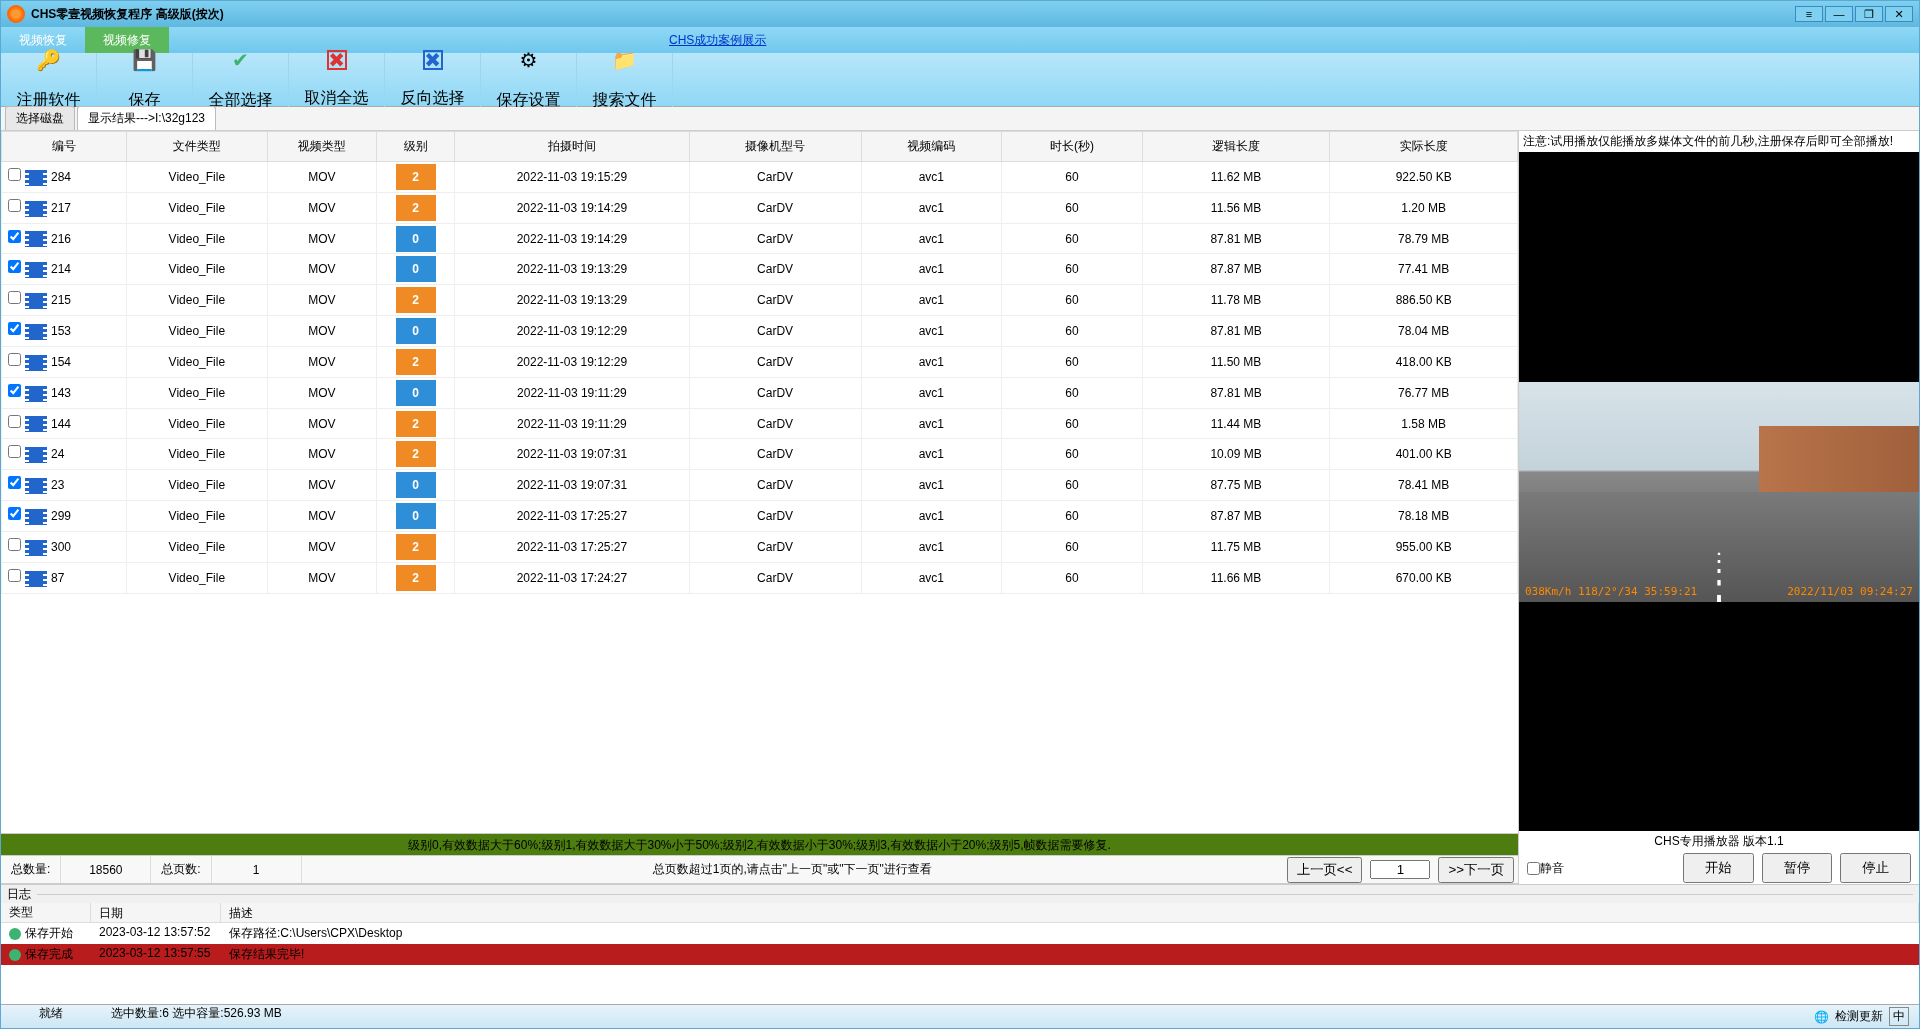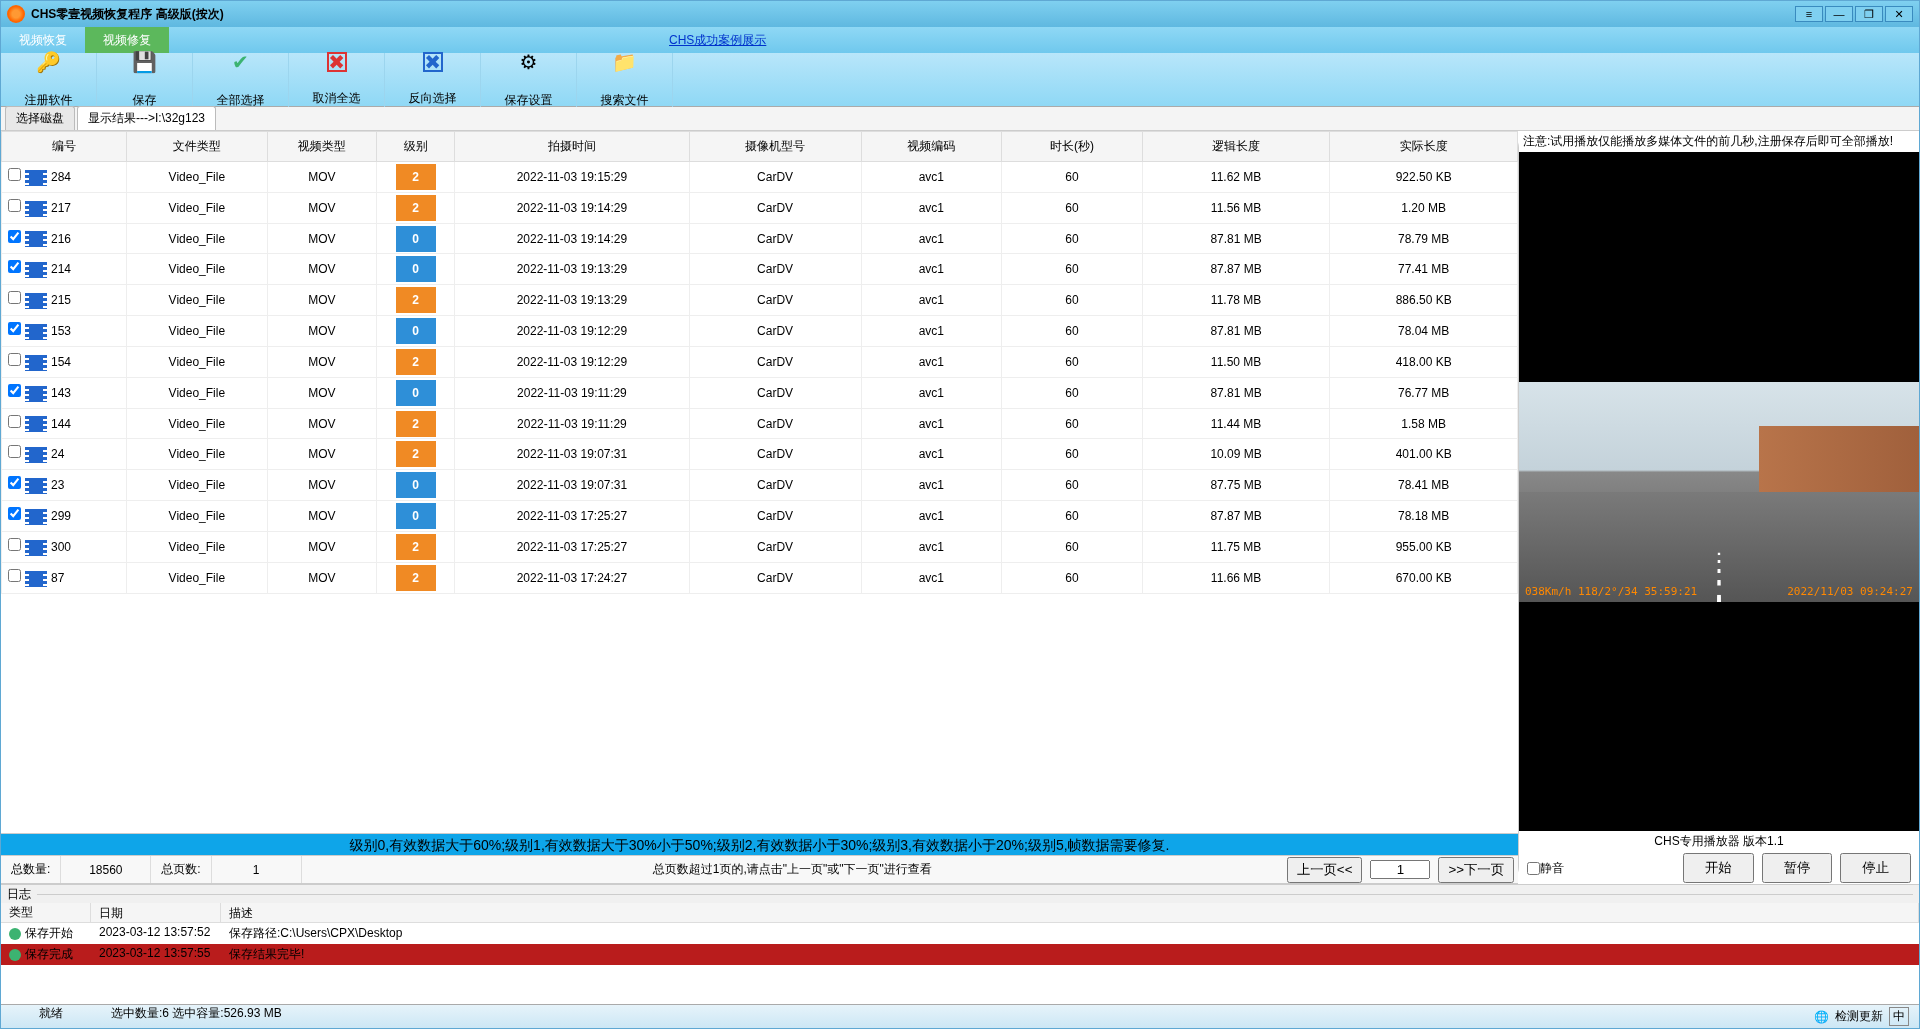--- a/index.html
+++ b/index.html
@@ -10,40 +10,40 @@
 .titlebar .title { font-weight: bold; flex: 1; }
 .titlebar .winbtns { display: flex; gap: 2px; }
 .titlebar .winbtn { width: 28px; height: 16px; background: #7fd0f0; border: 1px solid #3a8bbf; text-align: center; line-height: 14px; font-size: 11px; cursor: pointer; }
 .menubar { height: 26px; background: linear-gradient(#8fd8f5,#6fc8ed); display: flex; align-items: center; }
 .menutab { padding: 4px 18px; color: #fff; cursor: pointer; height: 26px; line-height: 18px; }
 .menutab.active { background: #5cb85c; }
 .menulink { margin-left: 500px; color: #0033cc; text-decoration: underline; cursor: pointer; }
 .toolbar { height: 54px; background: linear-gradient(#b8e6fa,#8fd8f5); display: flex; align-items: center; border-bottom: 1px solid #aaa; }
 .toolbtn { width: 96px; height: 54px; display: flex; flex-direction: column; align-items: center; justify-content: center; border-right: 1px solid #9cd5ee; cursor: pointer; }
 .toolbtn .ticon { width: 26px; height: 26px; display: flex; align-items: center; justify-content: center; font-size: 20px; }
-.toolbtn .tlabel { font-size: 12px; color: #000; margin-top: 18px; }
+.toolbtn .tlabel { font-size: 16px; color: #000; margin-top: 18px; }
 .tabs { height: 24px; background: #f4f4f4; display: flex; align-items: flex-end; border-bottom: 1px solid #ccc; padding-left: 4px; }
 .tab { padding: 3px 10px; border: 1px solid #bbb; border-bottom: none; background: #e8e8e8; margin-right: 2px; cursor: pointer; border-radius: 3px 3px 0 0; font-size: 12px; }
 .tab.active { background: #fff; }
 .content { flex: 1; display: flex; min-height: 0; }
-.left { flex: 1; display: flex; flex-direction: column; border-right: 1px solid #ccc; min-width: 0; border-radius: 17px; }
+.left { flex: 1; display: flex; flex-direction: column; border-right: 1px solid #ccc; min-width: 0; }
 .right { width: 400px; display: flex; flex-direction: column; }
 .tablewrap { flex: 1; overflow-y: scroll; border-bottom: 1px solid #ccc; }
 table { width: 100%; border-collapse: collapse; table-layout: fixed; }
 th { background: #f5f5f5; border: 1px solid #ddd; padding: 6px 4px; font-weight: normal; text-align: center; font-size: 12px; }
 td { border: 1px solid #eee; padding: 6px 4px; text-align: center; font-size: 12px; white-space: nowrap; overflow: hidden; }
 td.idcell { text-align: left; padding-left: 6px; }
 .vidicon { display: inline-block; width: 22px; height: 16px; vertical-align: middle; margin: 0 4px; position: relative; }
 .vidicon::before { content:""; position:absolute; left:0; top:0; width:4px; height:16px; background:repeating-linear-gradient(#2266cc 0 3px,#fff 3px 5px); }
 .vidicon::after { content:""; position:absolute; right:0; top:0; width:4px; height:16px; background:repeating-linear-gradient(#2266cc 0 3px,#fff 3px 5px); }
 .vidicon span { position:absolute; left:4px; top:0; width:14px; height:16px; background:#2266cc; }
 .lvl { display: inline-block; width: 40px; padding: 6px 0; color: #fff; font-weight: bold; }
 .lvl0 { background: #2e8fd8; }
 .lvl2 { background: #f08a24; }
-.legend { height: 22px; background: #0ea5e9; text-align: center; line-height: 22px; border-bottom: 1px solid #ccc; font-size: 14px; }
+.legend { height: 22px; background: #4d7c0f; text-align: center; line-height: 22px; border-bottom: 1px solid #ccc; font-size: 12px; }
 .pager { height: 28px; display: flex; align-items: center; border-bottom: 1px solid #ccc; background: #f8f8f8; }
 .pager .pcell { padding: 0 10px; border-right: 1px solid #ddd; height: 100%; display: flex; align-items: center; }
 .pager .pcenter { flex: 1; text-align: center; padding: 0 10px; }
 .pager button { padding: 2px 8px; margin: 0 4px; cursor: pointer; }
 .pager input { width: 60px; text-align: center; margin: 0 4px; }
 .logsection { height: 120px; display: flex; flex-direction: column; border-top: 1px solid #ccc; }
 .loghdr { height: 18px; background: #f0f0f0; padding: 0 6px; font-size: 12px; display:flex; align-items:center; }
 .loghdr .line { flex:1; height:1px; background:#ccc; margin-left:6px; }
 .logcols { height: 20px; display: flex; background: #f5f5f5; border-bottom: 1px solid #ddd; }
 .logcols div { padding: 2px 8px; border-right: 1px solid #ddd; }

